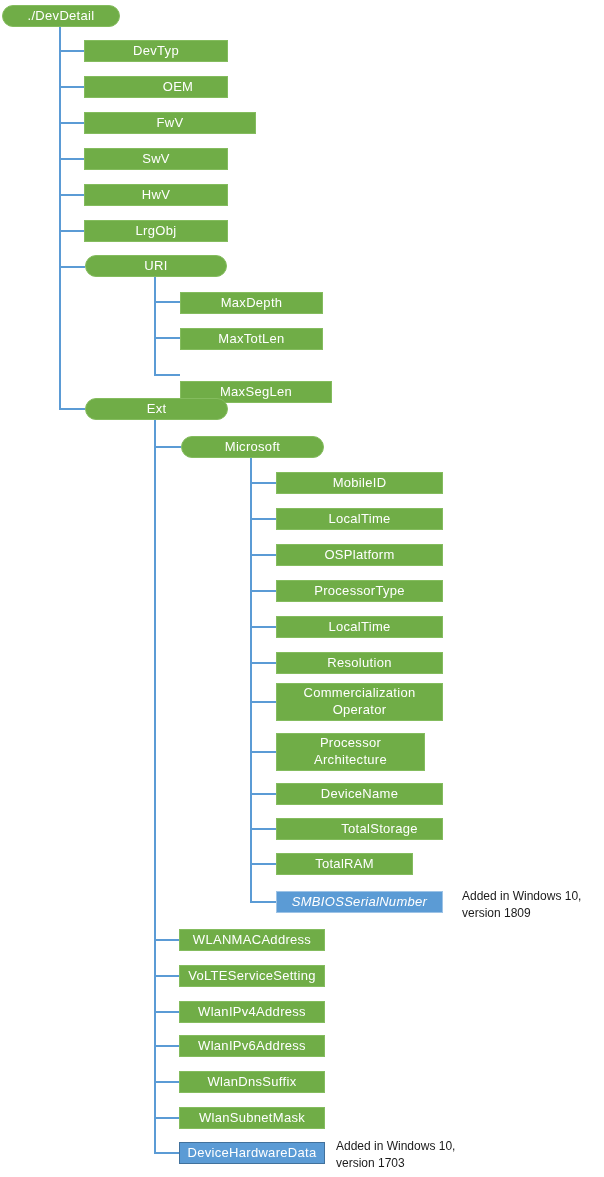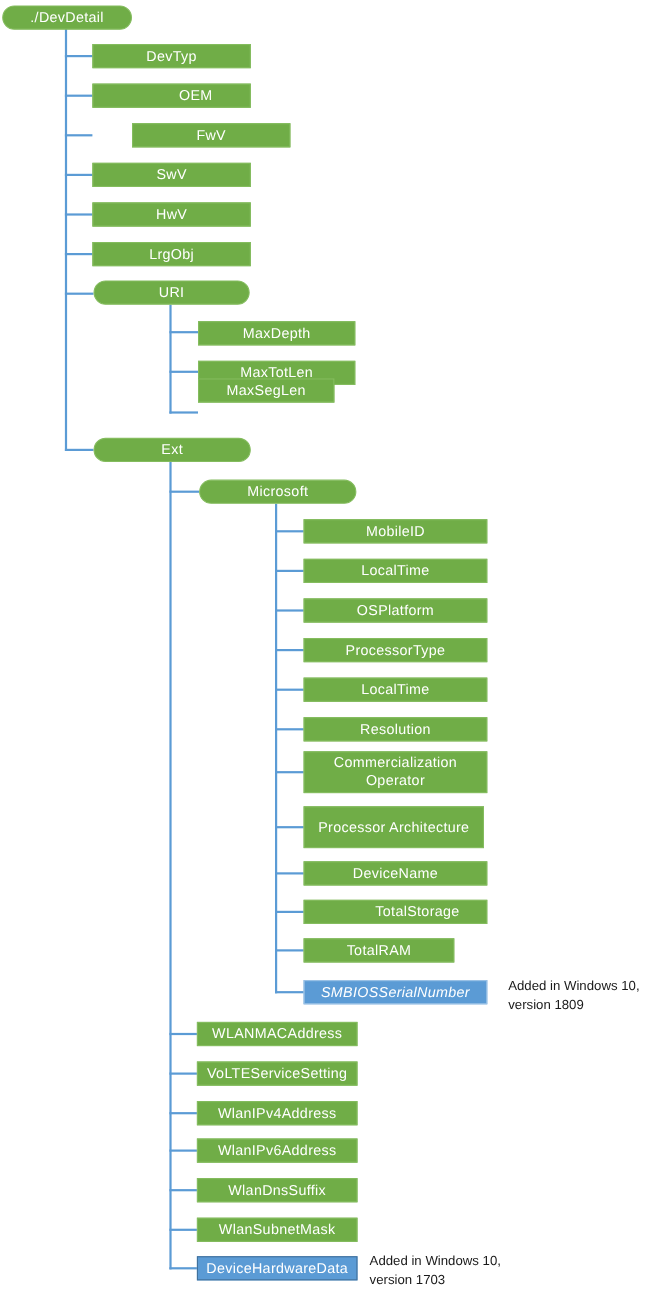--- a/index.html
+++ b/index.html
@@ -83,41 +83,41 @@
   <div class="h" style="left:250px; top:751px; width:26px;"></div>
   <div class="h" style="left:250px; top:793px; width:26px;"></div>
   <div class="h" style="left:250px; top:828px; width:26px;"></div>
   <div class="h" style="left:250px; top:863px; width:26px;"></div>
   <div class="h" style="left:250px; top:901px; width:26px;"></div>
 
   <div class="node pill" style="left:2px; top:5px; width:118px;">./DevDetail</div>
 
   <div class="node" style="left:84px; top:40px;  width:144px;">DevTyp</div>
   <div class="node" style="left:84px; top:76px;  width:144px;padding-left:44px;">OEM</div>
-  <div class="node" style="left:84px; top:112px; width:144px;margin-left:36px;">FwV</div>
+  <div class="node" style="left:84px; top:112px; width:172px;">FwV</div>
   <div class="node" style="left:84px; top:148px; width:144px;">SwV</div>
   <div class="node" style="left:84px; top:184px; width:144px;">HwV</div>
   <div class="node" style="left:84px; top:220px; width:144px;">LrgObj</div>
   <div class="node pill" style="left:85px; top:255px; width:142px;">URI</div>
 
   <div class="node" style="left:180px; top:292px; width:143px;">MaxDepth</div>
   <div class="node" style="left:180px; top:328px; width:143px;">MaxTotLen</div>
-  <div class="node" style="left:180px; top:344px; width:124px;">MaxSegLen</div>
+  <div class="node" style="left:180px; top:381px; width:152px;">MaxSegLen</div>
 
   <div class="node pill" style="left:85px; top:398px; width:143px;">Ext</div>
   <div class="node pill" style="left:181px; top:436px; width:143px;">Microsoft</div>
 
   <div class="node" style="left:276px; top:472px; width:167px;">MobileID</div>
   <div class="node" style="left:276px; top:508px; width:167px;">LocalTime</div>
   <div class="node" style="left:276px; top:544px; width:167px;">OSPlatform</div>
   <div class="node" style="left:276px; top:580px; width:167px;">ProcessorType</div>
   <div class="node" style="left:276px; top:616px; width:167px;">LocalTime</div>
   <div class="node" style="left:276px; top:652px; width:167px;">Resolution</div>
   <div class="node tall" style="left:276px; top:683px; width:167px;">Commercialization Operator</div>
-  <div class="node tall" style="left:276px; top:733px; width:164px;">Processor Architecture</div>
+  <div class="node tall" style="left:276px; top:733px; width:149px;">Processor Architecture</div>
   <div class="node" style="left:276px; top:783px; width:167px;">DeviceName</div>
   <div class="node" style="left:276px; top:818px; width:167px;padding-left:40px;">TotalStorage</div>
   <div class="node" style="left:276px; top:853px; width:137px;">TotalRAM</div>
   <div class="node blue-light" style="left:276px; top:891px; width:167px;font-style:italic;">SMBIOSSerialNumber</div>
 
   <div class="node" style="left:179px; top:929px;  width:146px;">WLANMACAddress</div>
   <div class="node" style="left:179px; top:965px;  width:146px;">VoLTEServiceSetting</div>
   <div class="node" style="left:179px; top:1001px; width:146px;">WlanIPv4Address</div>
   <div class="node" style="left:179px; top:1035px; width:146px;">WlanIPv6Address</div>
   <div class="node" style="left:179px; top:1107px; width:146px;">WlanSubnetMask</div>

